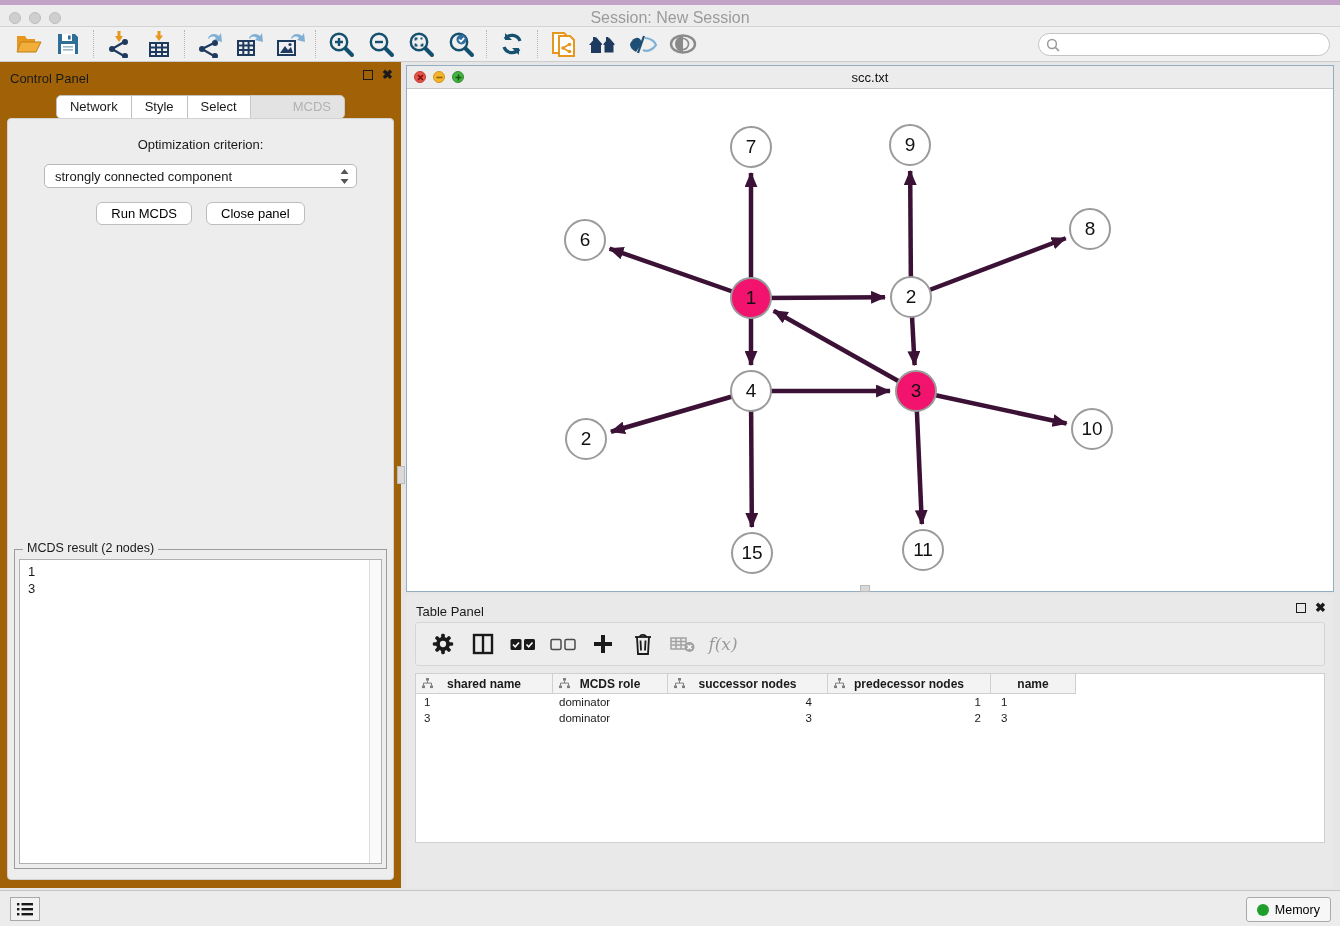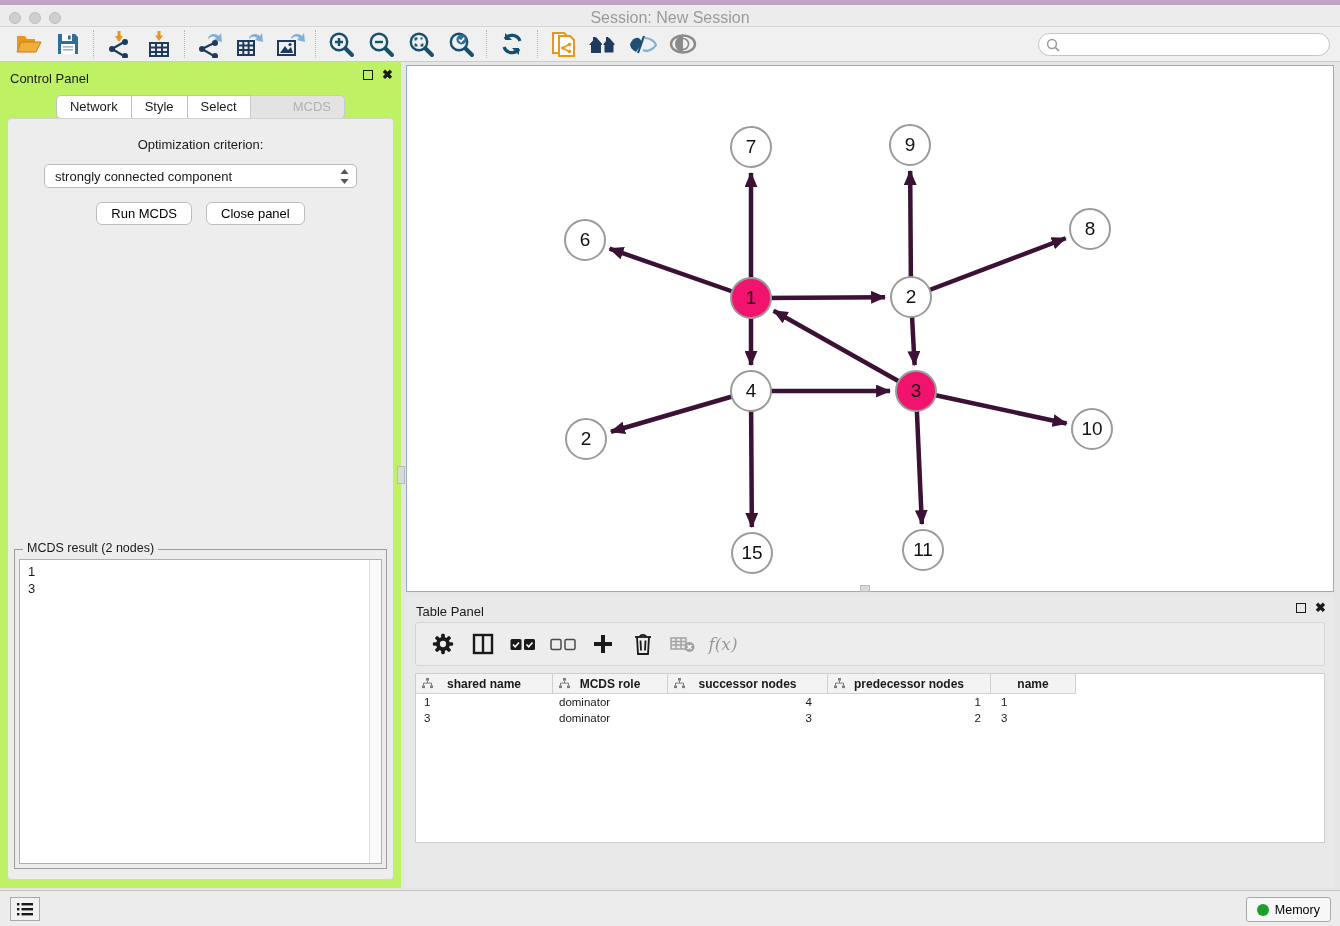--- a/index.html
+++ b/index.html
@@ -17,21 +17,21 @@
   .toolbar { position:absolute; left:0; top:27px; width:1340px; height:35px; background:#f0f0f0;
     border-bottom:1px solid #cccccc; display:flex; align-items:center; padding-left:8px; }
   .tbtn { background:none; border:none; width:40px; height:32px; display:flex; align-items:center; justify-content:center; cursor:pointer; }
   .tbtn svg { display:block; }
   .sep { width:1px; height:28px; border-left:1px dotted #b5b5b5; margin:0 5px; }
   .search { position:absolute; right:10px; top:6px; width:292px; height:23px; background:#ffffff;
     border:1px solid #c4c4c4; border-radius:12px; display:flex; align-items:center; padding-left:7px; }
   .search input { border:none; outline:none; flex:1; height:18px; font-size:12px; background:transparent; margin-left:4px; }
 
   
-  .control-panel { position:absolute; left:0; top:62px; width:401px; height:826px; background:#bef264; }
+  .control-panel { position:absolute; left:0; top:62px; width:401px; height:826px; background:#a16207; }
   .panel-head { position:absolute; left:0; top:0; right:0; height:30px; }
   .panel-title { position:absolute; left:10px; top:9px; font-size:13px; color:#1a1a1a; }
   .panel-icons { position:absolute; right:8px; top:8px; display:flex; gap:9px; align-items:center; }
   .float-ic { width:10px; height:10px; border:1.5px solid #1a1a1a; display:inline-block; }
   .close-ic { font-size:13px; font-weight:bold; color:#1a1a1a; line-height:10px; }
 
   .tabs { position:absolute; left:0; right:0; top:33px; display:flex; justify-content:center; }
   .tab { font-size:13px; padding:3px 13px 4px; background:#ffffff; border:1px solid #bfbfbf; margin-left:-1px; cursor:pointer; }
   .tab:first-child { border-radius:5px 0 0 5px; margin-left:0; }
   .tab:last-child { border-radius:0 5px 5px 0;padding-left:42px; }
@@ -313,20 +313,40 @@
           <div>1</div>
           <div>3</div>
         </div>
         <div class="result-scroll"></div>
       </div>
     </div>
   </div>
 </div>
 
 <div class="net-window">
+  <div class="net-titlebar">
+    <div class="net-lights">
+      <span class="light red">
+        <svg width="7" height="7" viewBox="0 0 7 7">
+            <path d="M1 1 L6 6 M6 1 L1 6" stroke="#7a100a" stroke-width="1.6"></path>
+          </svg>
+      </span>
+      <span class="light yellow">
+        <svg width="7" height="7" viewBox="0 0 7 7">
+            <path d="M0.5 3.5 h6" stroke="#8a6206" stroke-width="1.6"></path>
+          </svg>
+      </span>
+      <span class="light green">
+        <svg width="7" height="7" viewBox="0 0 7 7">
+            <path d="M3.5 0.5 v6 M0.5 3.5 h6" stroke="#14590f" stroke-width="1.6"></path>
+          </svg>
+      </span>
+    </div>
+    <div class="net-title">scc.txt</div>
+  </div>
   <div class="canvas">
     <svg id="graph-edges" width="926" height="502">
       <defs>
         <marker id="arrow" viewBox="0 0 14 12" refX="13" refY="6" markerWidth="15" markerHeight="13" orient="auto" markerUnits="userSpaceOnUse">
           <path d="M0,0 L14,6 L0,12 Z" id="arrow-path" fill="#3b1135"></path>
         </marker>
       </defs>
       <g id="edge-group">
           <line x1="344" y1="209" x2="344" y2="84" stroke="#3b1135" stroke-width="4.5" marker-end="url(#arrow)"></line>
           <line x1="344" y1="209" x2="202.54492409513023" y2="159.5759373344431" stroke="#3b1135" stroke-width="4.5" marker-end="url(#arrow)"></line>

